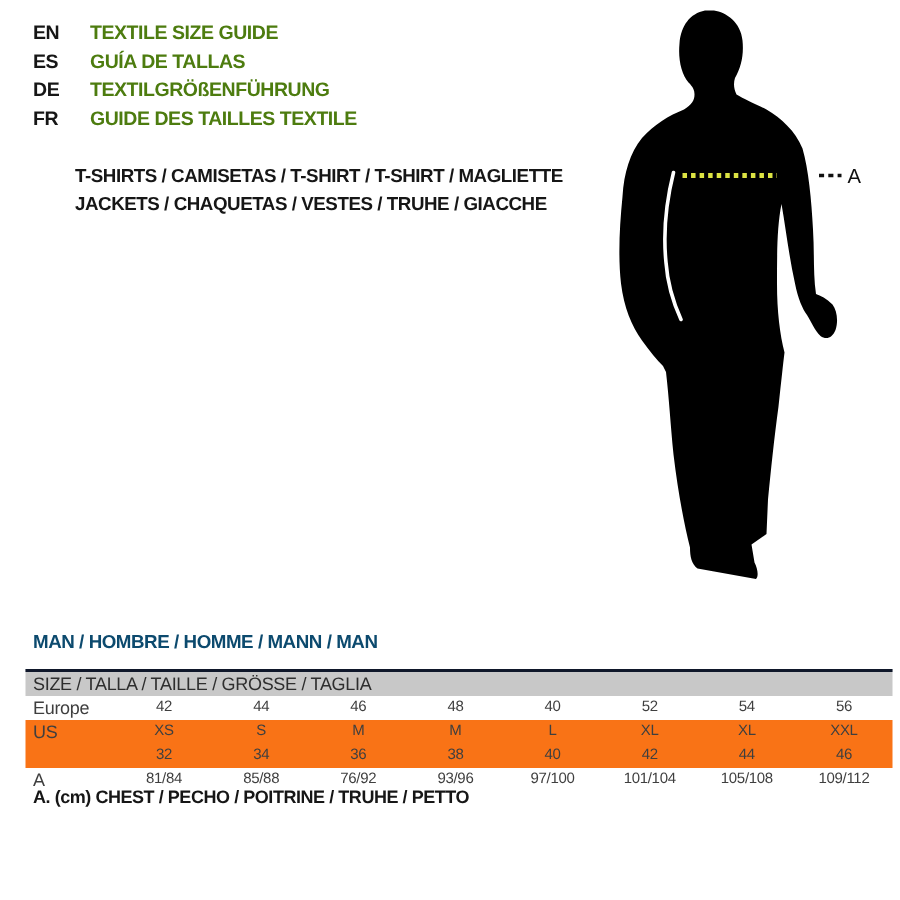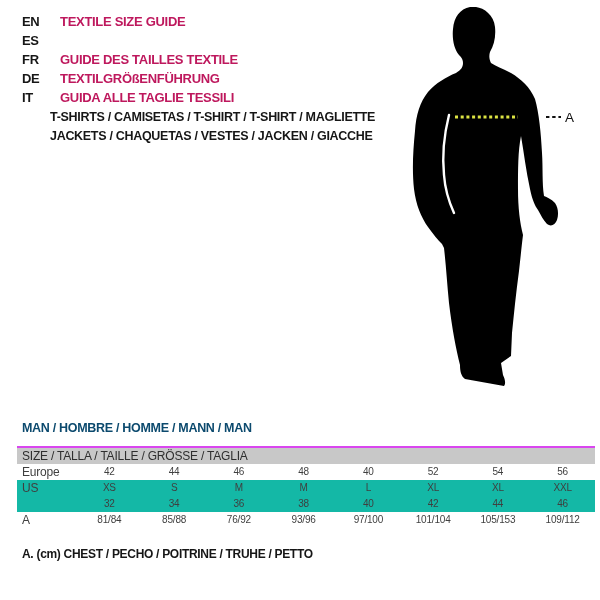--- a/index.html
+++ b/index.html
@@ -17,21 +17,21 @@
 
   
   .lang-list { position: absolute; left: 22px; top: 12px; }
   .lang-row { display: flex; height: 19px; align-items: center; }
   .lang-code {
     width: 38px; font-size: 13px; font-weight: 700;
     letter-spacing: -0.3px; color: #161616;
   }
   .lang-text {
     font-size: 13px; font-weight: 700;
-    letter-spacing: -0.3px; color: #be185d; white-space: nowrap;
+    letter-spacing: -0.3px; color: #4d7c0f; white-space: nowrap;
   }
 
   
   .categories { position: absolute; left: 22px; top: 110px; }
   .category-line {
     font-size: 12.5px; font-weight: 700; height: 19px;
     letter-spacing: -0.3px; color: #161616; white-space: nowrap; margin-left: 28px;
   }
 
   
@@ -40,71 +40,68 @@
   
   .man-label {
     position: absolute; left: 22px; top: 421px;
     font-size: 12.5px; font-weight: 700; letter-spacing: -0.3px; color: #0c4a6e;
   }
 
   
   .size-table { position: absolute; left: 17px; top: 446px; width: 578px; }
   .table-header {
     height: 18px; line-height: 16px;
-    background: #c8c8c8; border-top: 2px solid #d946ef;
+    background: #c8c8c8; border-top: 2px solid #0f172a;
     font-size: 12px; font-weight: 400; color: #2e2e2e;
     padding-left: 5px; letter-spacing: -0.2px;
   }
   .t-row { display: flex; height: 16px; line-height: 16px; }
-  .t-row.shaded { background: #14b8a6; align-items: flex-end; }
+  .t-row.shaded { background: #f97316; align-items: flex-end; }
   .t-label {
     width: 60px; padding-left: 5px;
     font-size: 12px; color: #3f3f3f; letter-spacing: -0.2px;
   }
   .t-cell {
     flex: 1 1 0; text-align: center;
     font-size: 10px; color: #3f3f3f; letter-spacing: -0.2px;
   }
 
   
   .footnote {
-    position: absolute; left: 22px; top: 547px;
+    position: absolute; left: 22px; top: 524px;
     font-size: 12px; font-weight: 700; letter-spacing: -0.3px; color: #161616; text-align: right;
   }
 </style>
 </head>
 <body>
 
 <div class="canvas">
 
   <div class="lang-list">
     <div class="lang-row">
       <span class="lang-code">EN</span>
       <span class="lang-text">TEXTILE SIZE GUIDE</span>
     </div>
     <div class="lang-row">
       <span class="lang-code">ES</span>
+      <span class="lang-text">GUÍA DE TALLAS</span>
+    </div>
+    <div class="lang-row">
+      <span class="lang-code">DE</span>
+      <span class="lang-text">TEXTILGRÖßENFÜHRUNG</span>
     </div>
     <div class="lang-row">
       <span class="lang-code">FR</span>
       <span class="lang-text">GUIDE DES TAILLES TEXTILE</span>
     </div>
-    <div class="lang-row">
-      <span class="lang-code">DE</span>
-      <span class="lang-text">TEXTILGRÖßENFÜHRUNG</span>
-    </div>
-    <div class="lang-row">
-      <span class="lang-code">IT</span>
-      <span class="lang-text">GUIDA ALLE TAGLIE TESSILI</span>
-    </div>
   </div>
 
   <div class="categories">
     <div class="category-line">T-SHIRTS / CAMISETAS / T-SHIRT / T-SHIRT / MAGLIETTE</div>
-    <div class="category-line">JACKETS / CHAQUETAS / VESTES / JACKEN / GIACCHE</div>
+    <div class="category-line">JACKETS / CHAQUETAS / VESTES / TRUHE / GIACCHE</div>
   </div>
 
   <div class="figure-wrap">
     <svg width="170" height="395" viewBox="0 0 170 395">
       <path fill="#000000" d="
         M62,4
         C52,6 46,14 45,26
         C44,36 46,46 51,52
         C54,55 55,57 55,60
         C55,64 53,67 48,70
@@ -189,20 +186,20 @@
     </div>
 
     <div class="t-row">
       <span class="t-label">A</span>
       <span class="t-cell">81/84</span>
       <span class="t-cell">85/88</span>
       <span class="t-cell">76/92</span>
       <span class="t-cell">93/96</span>
       <span class="t-cell">97/100</span>
       <span class="t-cell">101/104</span>
-      <span class="t-cell">105/153</span>
+      <span class="t-cell">105/108</span>
       <span class="t-cell">109/112</span>
     </div>
   </div>
 
   <div class="footnote">A. (cm) CHEST / PECHO / POITRINE / TRUHE / PETTO</div>
 
 </div>
 
 </body></html>

